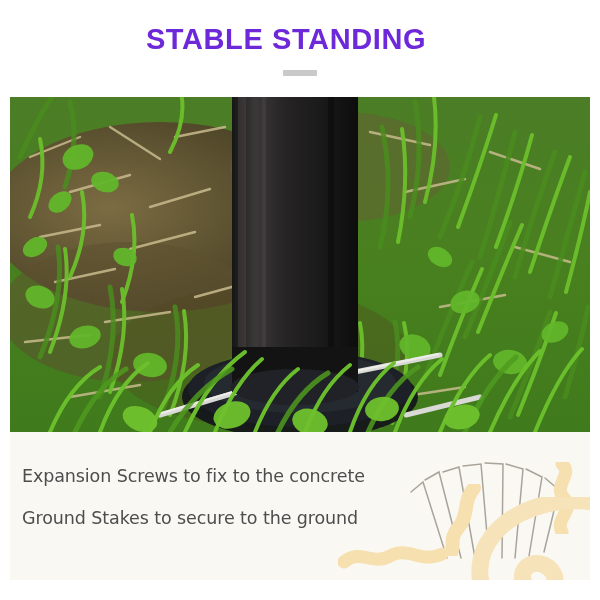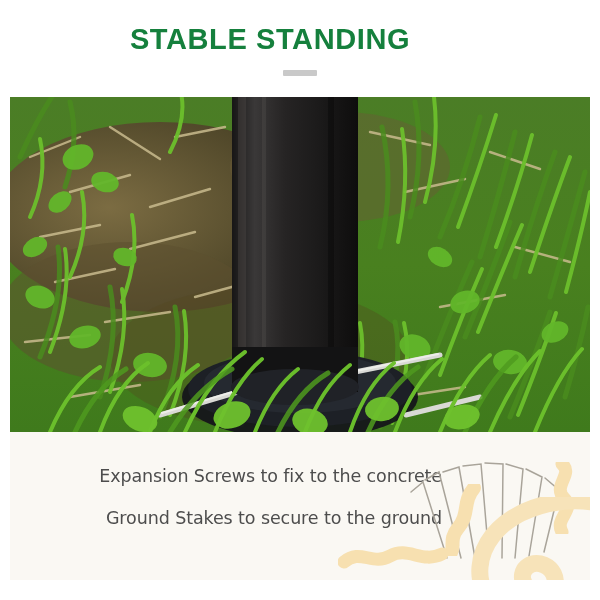--- a/index.html
+++ b/index.html
@@ -18,27 +18,27 @@
   
   .header {
     position: absolute;
     left: 0; top: 0;
     width: 600px;
     height: 97px;
     background: #ffffff;
   }
   .page-title {
     position: absolute;
-    left: 0; top: 23px;
+    left: 16px; top: 23px;
     width: 540px;
     text-align: center;
     font-size: 29px;
     font-weight: bold;
     letter-spacing: 0.6px;
-    color: #15803d;
+    color: #6d28d9;
     font-family: "Liberation Sans", sans-serif;
     white-space: nowrap;
   }
   .title-divider {
     position: absolute;
     left: 283px;
     top: 70px;
     width: 34px;
     height: 6px;
     background: #c9c9c9;
@@ -74,21 +74,20 @@
     width: 420px;
   }
   .caption-line {
     font-family: "DejaVu Sans", sans-serif;
     font-size: 17.5px;
     color: #4d4d4d;
     line-height: 1.0;
     margin-bottom: 24px;
     white-space: nowrap;
     letter-spacing: -0.1px;
-    text-align: right;
   }
   .caption-line:last-child { margin-bottom: 12px; }
 
   .deco-stakes {
     position: absolute;
     right: 5px;
     top: 8px;
     width: 180px;
     height: 120px;
     pointer-events: none;

